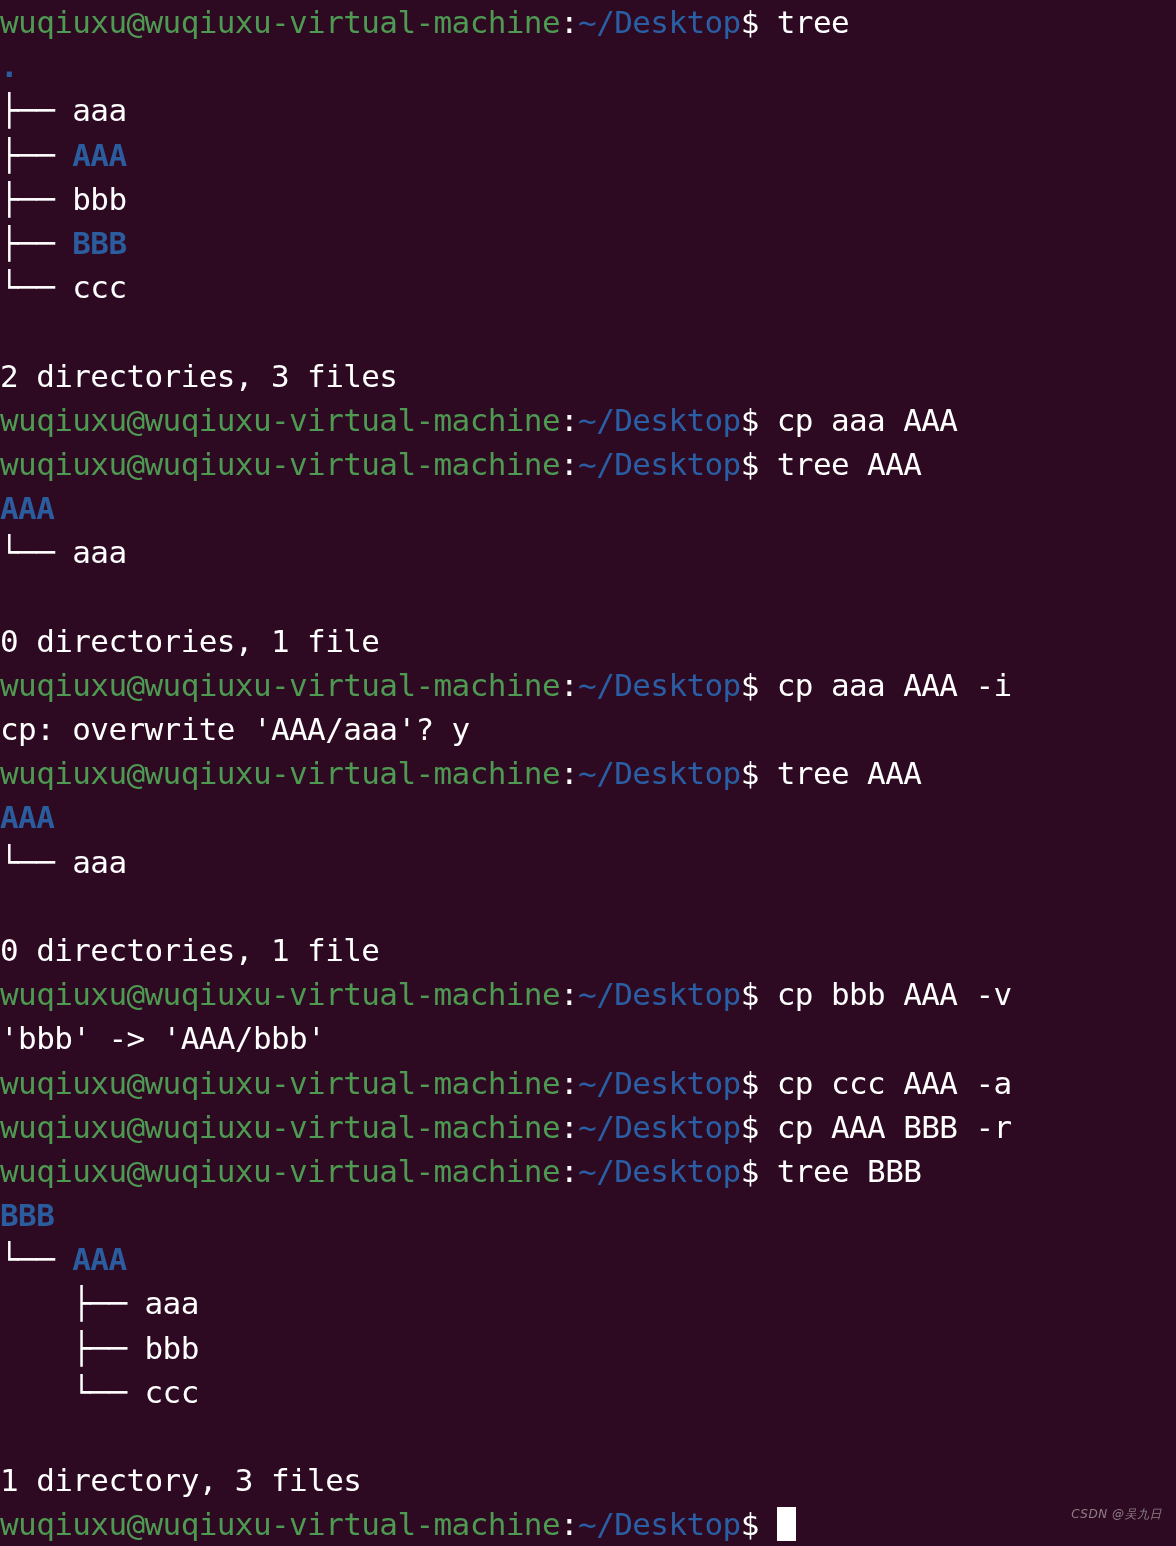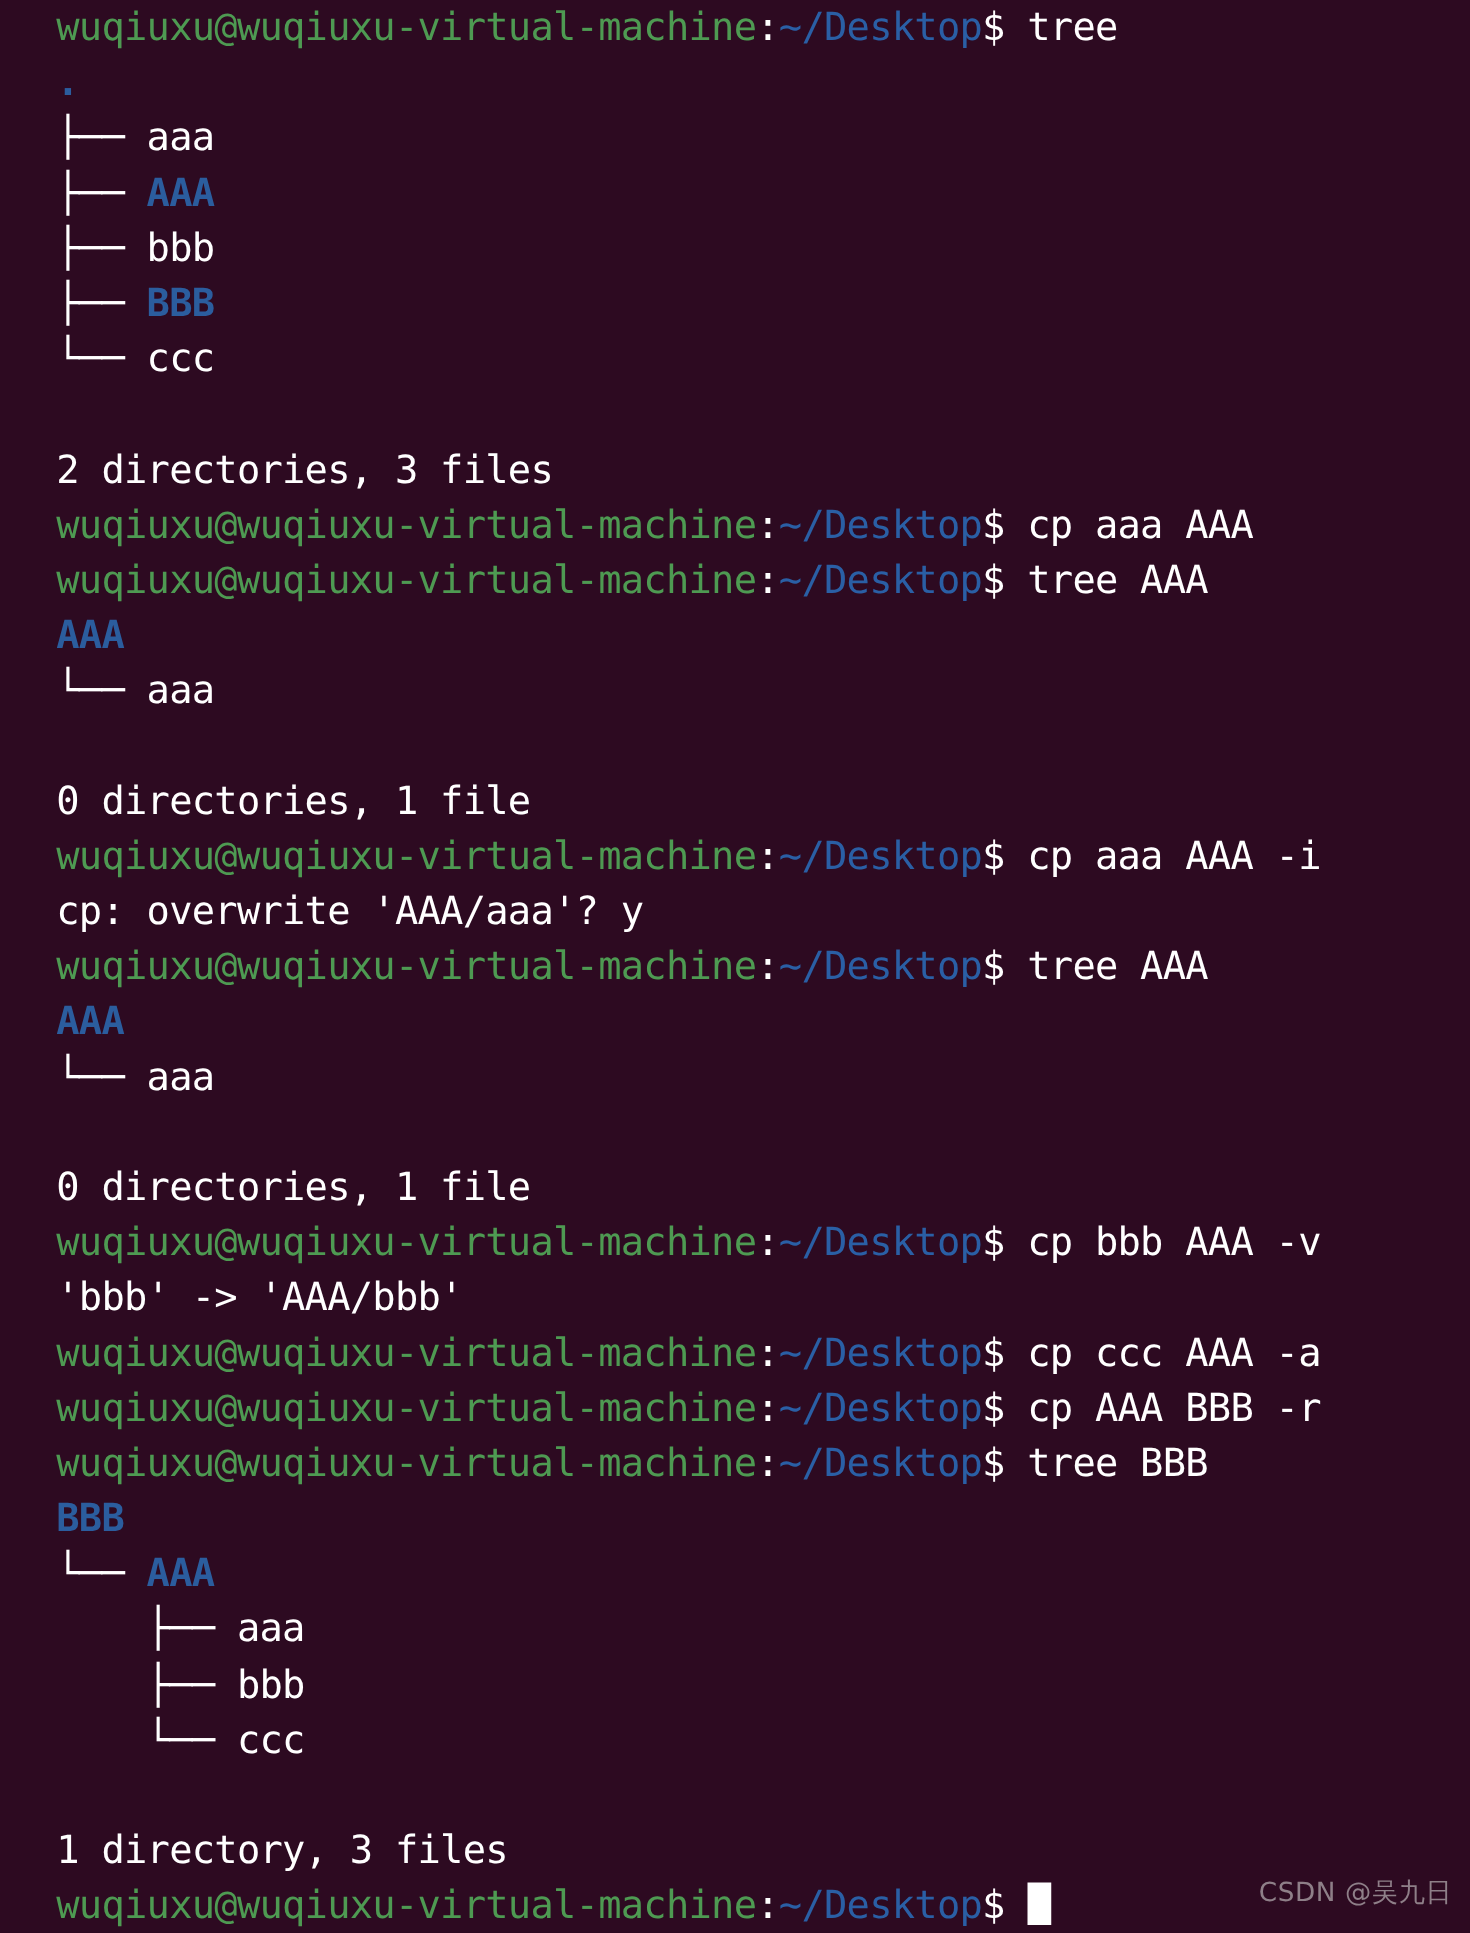--- a/index.html
+++ b/index.html
@@ -25,43 +25,43 @@
     position: absolute;
     top: 0px;
     left: 0px;
     width: 1176px;
     white-space: pre;
     letter-spacing: -0.60px;
   }
   .line {
     height: 44.2px;
     white-space: pre;
-    padding-left: 45px;
   }
   .c-green  { color: #4e9a52; }
   .c-blue   { color: #2a5fa5; }
   .c-white  { color: #ffffff; }
   .c-dirblue{ color: #2b5d9e; font-weight: bold; }
   .c-tree   { color: #ffffff; }
   .cursor {
     display: inline-block;
     width: 19px;
     height: 34px;
     background: #ffffff;
     vertical-align: -6px;
   }
   #watermark {
     position: absolute;
     right: 14px;
     bottom: 10px;
     font-family: "DejaVu Sans", "Liberation Sans", sans-serif;
-    font-size: 21px;
+    font-size: 12px;
     color: #8e7f88;
     letter-spacing: 0.5px;
     white-space: pre;
+    font-style: italic;
   }
 </style>
 </head>
 <body>
 
 <div id="terminal">
   <div id="lines"><div class="line"><span class="c-green">wuqiuxu@wuqiuxu-virtual-machine</span><span class="c-white">:</span><span class="c-blue">~/Desktop</span><span class="c-white">$ </span><span class="c-white">tree</span></div><div class="line"><span class="c-dirblue">.</span></div><div class="line"><span class="c-tree">├── </span><span class="c-white">aaa</span></div><div class="line"><span class="c-tree">├── </span><span class="c-dirblue">AAA</span></div><div class="line"><span class="c-tree">├── </span><span class="c-white">bbb</span></div><div class="line"><span class="c-tree">├── </span><span class="c-dirblue">BBB</span></div><div class="line"><span class="c-tree">└── </span><span class="c-white">ccc</span></div><div class="line">&nbsp;</div><div class="line"><span class="c-white">2 directories, 3 files</span></div><div class="line"><span class="c-green">wuqiuxu@wuqiuxu-virtual-machine</span><span class="c-white">:</span><span class="c-blue">~/Desktop</span><span class="c-white">$ </span><span class="c-white">cp aaa AAA</span></div><div class="line"><span class="c-green">wuqiuxu@wuqiuxu-virtual-machine</span><span class="c-white">:</span><span class="c-blue">~/Desktop</span><span class="c-white">$ </span><span class="c-white">tree AAA</span></div><div class="line"><span class="c-dirblue">AAA</span></div><div class="line"><span class="c-tree">└── </span><span class="c-white">aaa</span></div><div class="line">&nbsp;</div><div class="line"><span class="c-white">0 directories, 1 file</span></div><div class="line"><span class="c-green">wuqiuxu@wuqiuxu-virtual-machine</span><span class="c-white">:</span><span class="c-blue">~/Desktop</span><span class="c-white">$ </span><span class="c-white">cp aaa AAA -i</span></div><div class="line"><span class="c-white">cp: overwrite 'AAA/aaa'? y</span></div><div class="line"><span class="c-green">wuqiuxu@wuqiuxu-virtual-machine</span><span class="c-white">:</span><span class="c-blue">~/Desktop</span><span class="c-white">$ </span><span class="c-white">tree AAA</span></div><div class="line"><span class="c-dirblue">AAA</span></div><div class="line"><span class="c-tree">└── </span><span class="c-white">aaa</span></div><div class="line">&nbsp;</div><div class="line"><span class="c-white">0 directories, 1 file</span></div><div class="line"><span class="c-green">wuqiuxu@wuqiuxu-virtual-machine</span><span class="c-white">:</span><span class="c-blue">~/Desktop</span><span class="c-white">$ </span><span class="c-white">cp bbb AAA -v</span></div><div class="line"><span class="c-white">'bbb' -&gt; 'AAA/bbb'</span></div><div class="line"><span class="c-green">wuqiuxu@wuqiuxu-virtual-machine</span><span class="c-white">:</span><span class="c-blue">~/Desktop</span><span class="c-white">$ </span><span class="c-white">cp ccc AAA -a</span></div><div class="line"><span class="c-green">wuqiuxu@wuqiuxu-virtual-machine</span><span class="c-white">:</span><span class="c-blue">~/Desktop</span><span class="c-white">$ </span><span class="c-white">cp AAA BBB -r</span></div><div class="line"><span class="c-green">wuqiuxu@wuqiuxu-virtual-machine</span><span class="c-white">:</span><span class="c-blue">~/Desktop</span><span class="c-white">$ </span><span class="c-white">tree BBB</span></div><div class="line"><span class="c-dirblue">BBB</span></div><div class="line"><span class="c-tree">└── </span><span class="c-dirblue">AAA</span></div><div class="line"><span class="c-tree">    ├── </span><span class="c-white">aaa</span></div><div class="line"><span class="c-tree">    ├── </span><span class="c-white">bbb</span></div><div class="line"><span class="c-tree">    └── </span><span class="c-white">ccc</span></div><div class="line">&nbsp;</div><div class="line"><span class="c-white">1 directory, 3 files</span></div><div class="line"><span class="c-green">wuqiuxu@wuqiuxu-virtual-machine</span><span class="c-white">:</span><span class="c-blue">~/Desktop</span><span class="c-white">$ </span><span class="cursor"></span></div></div>
   <div id="watermark">CSDN @吴九日</div>
 </div>
 

